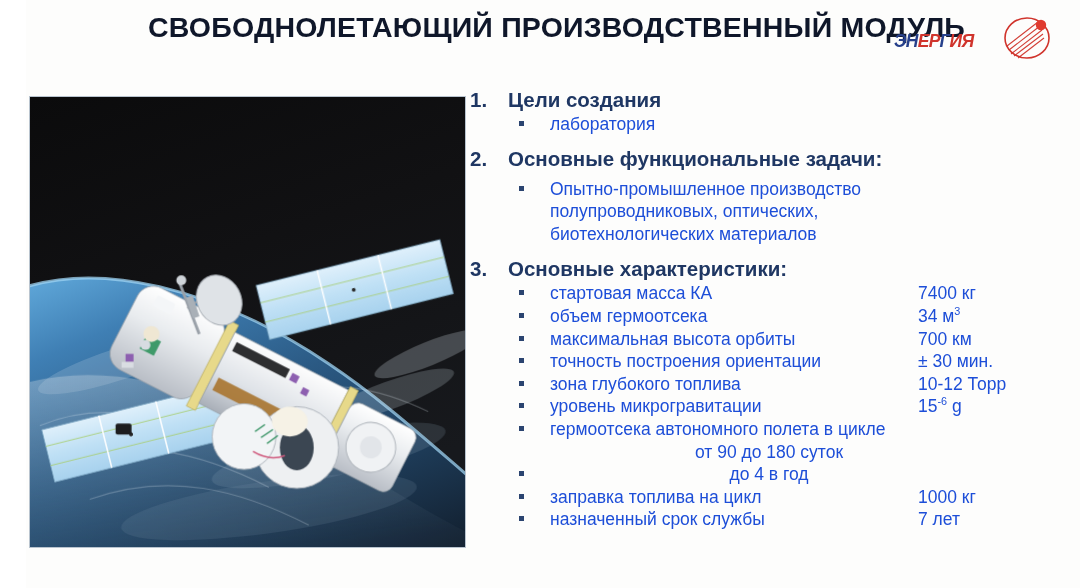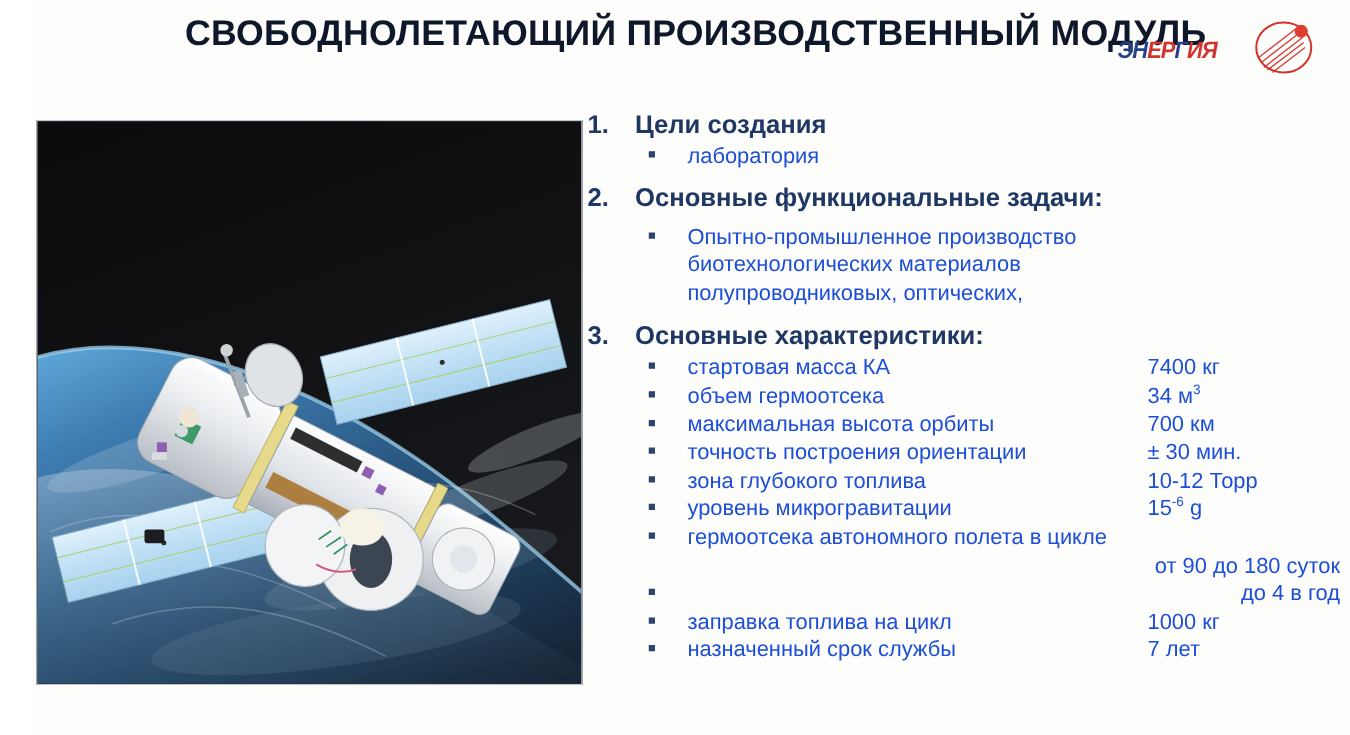--- a/index.html
+++ b/index.html
@@ -148,21 +148,21 @@
     display: inline-block;
   }
   .row .val {
     position: absolute;
     left: 452px;
     top: 0;
     white-space: nowrap;
   }
   .cont {
     position: relative;
-    text-align: right;
+    text-align: center;
     padding-right: 8px;
     color: #2b4470;
     font-size: 17.5px;
     line-height: 22.6px;
   }
   sup {
     font-size: 0.62em;
     vertical-align: super;
     line-height: 0;
   }
@@ -368,24 +368,24 @@
         <span class="sec-num">2.</span>
         <span>Основные функциональные задачи:</span>
       </div>
       <div class="gap-3"></div>
       <ul class="bullets">
         <li>
           <span class="sq"></span>
           <span>Опытно-промышленное производство</span>
         </li>
         <li style="padding-left:84px">
+          <span>полупроводниковых, оптических,</span>
+        </li>
+        <li style="padding-left:84px">
           <span>биотехнологических материалов</span>
-        </li>
-        <li style="padding-left:84px">
-          <span>полупроводниковых, оптических,</span>
         </li>
       </ul>
     </div>
 
     <div class="gap-2"></div>
 
     <div class="sec">
       <div class="sec-head">
         <span class="sec-num">3.</span>
         <span>Основные характеристики:</span>

